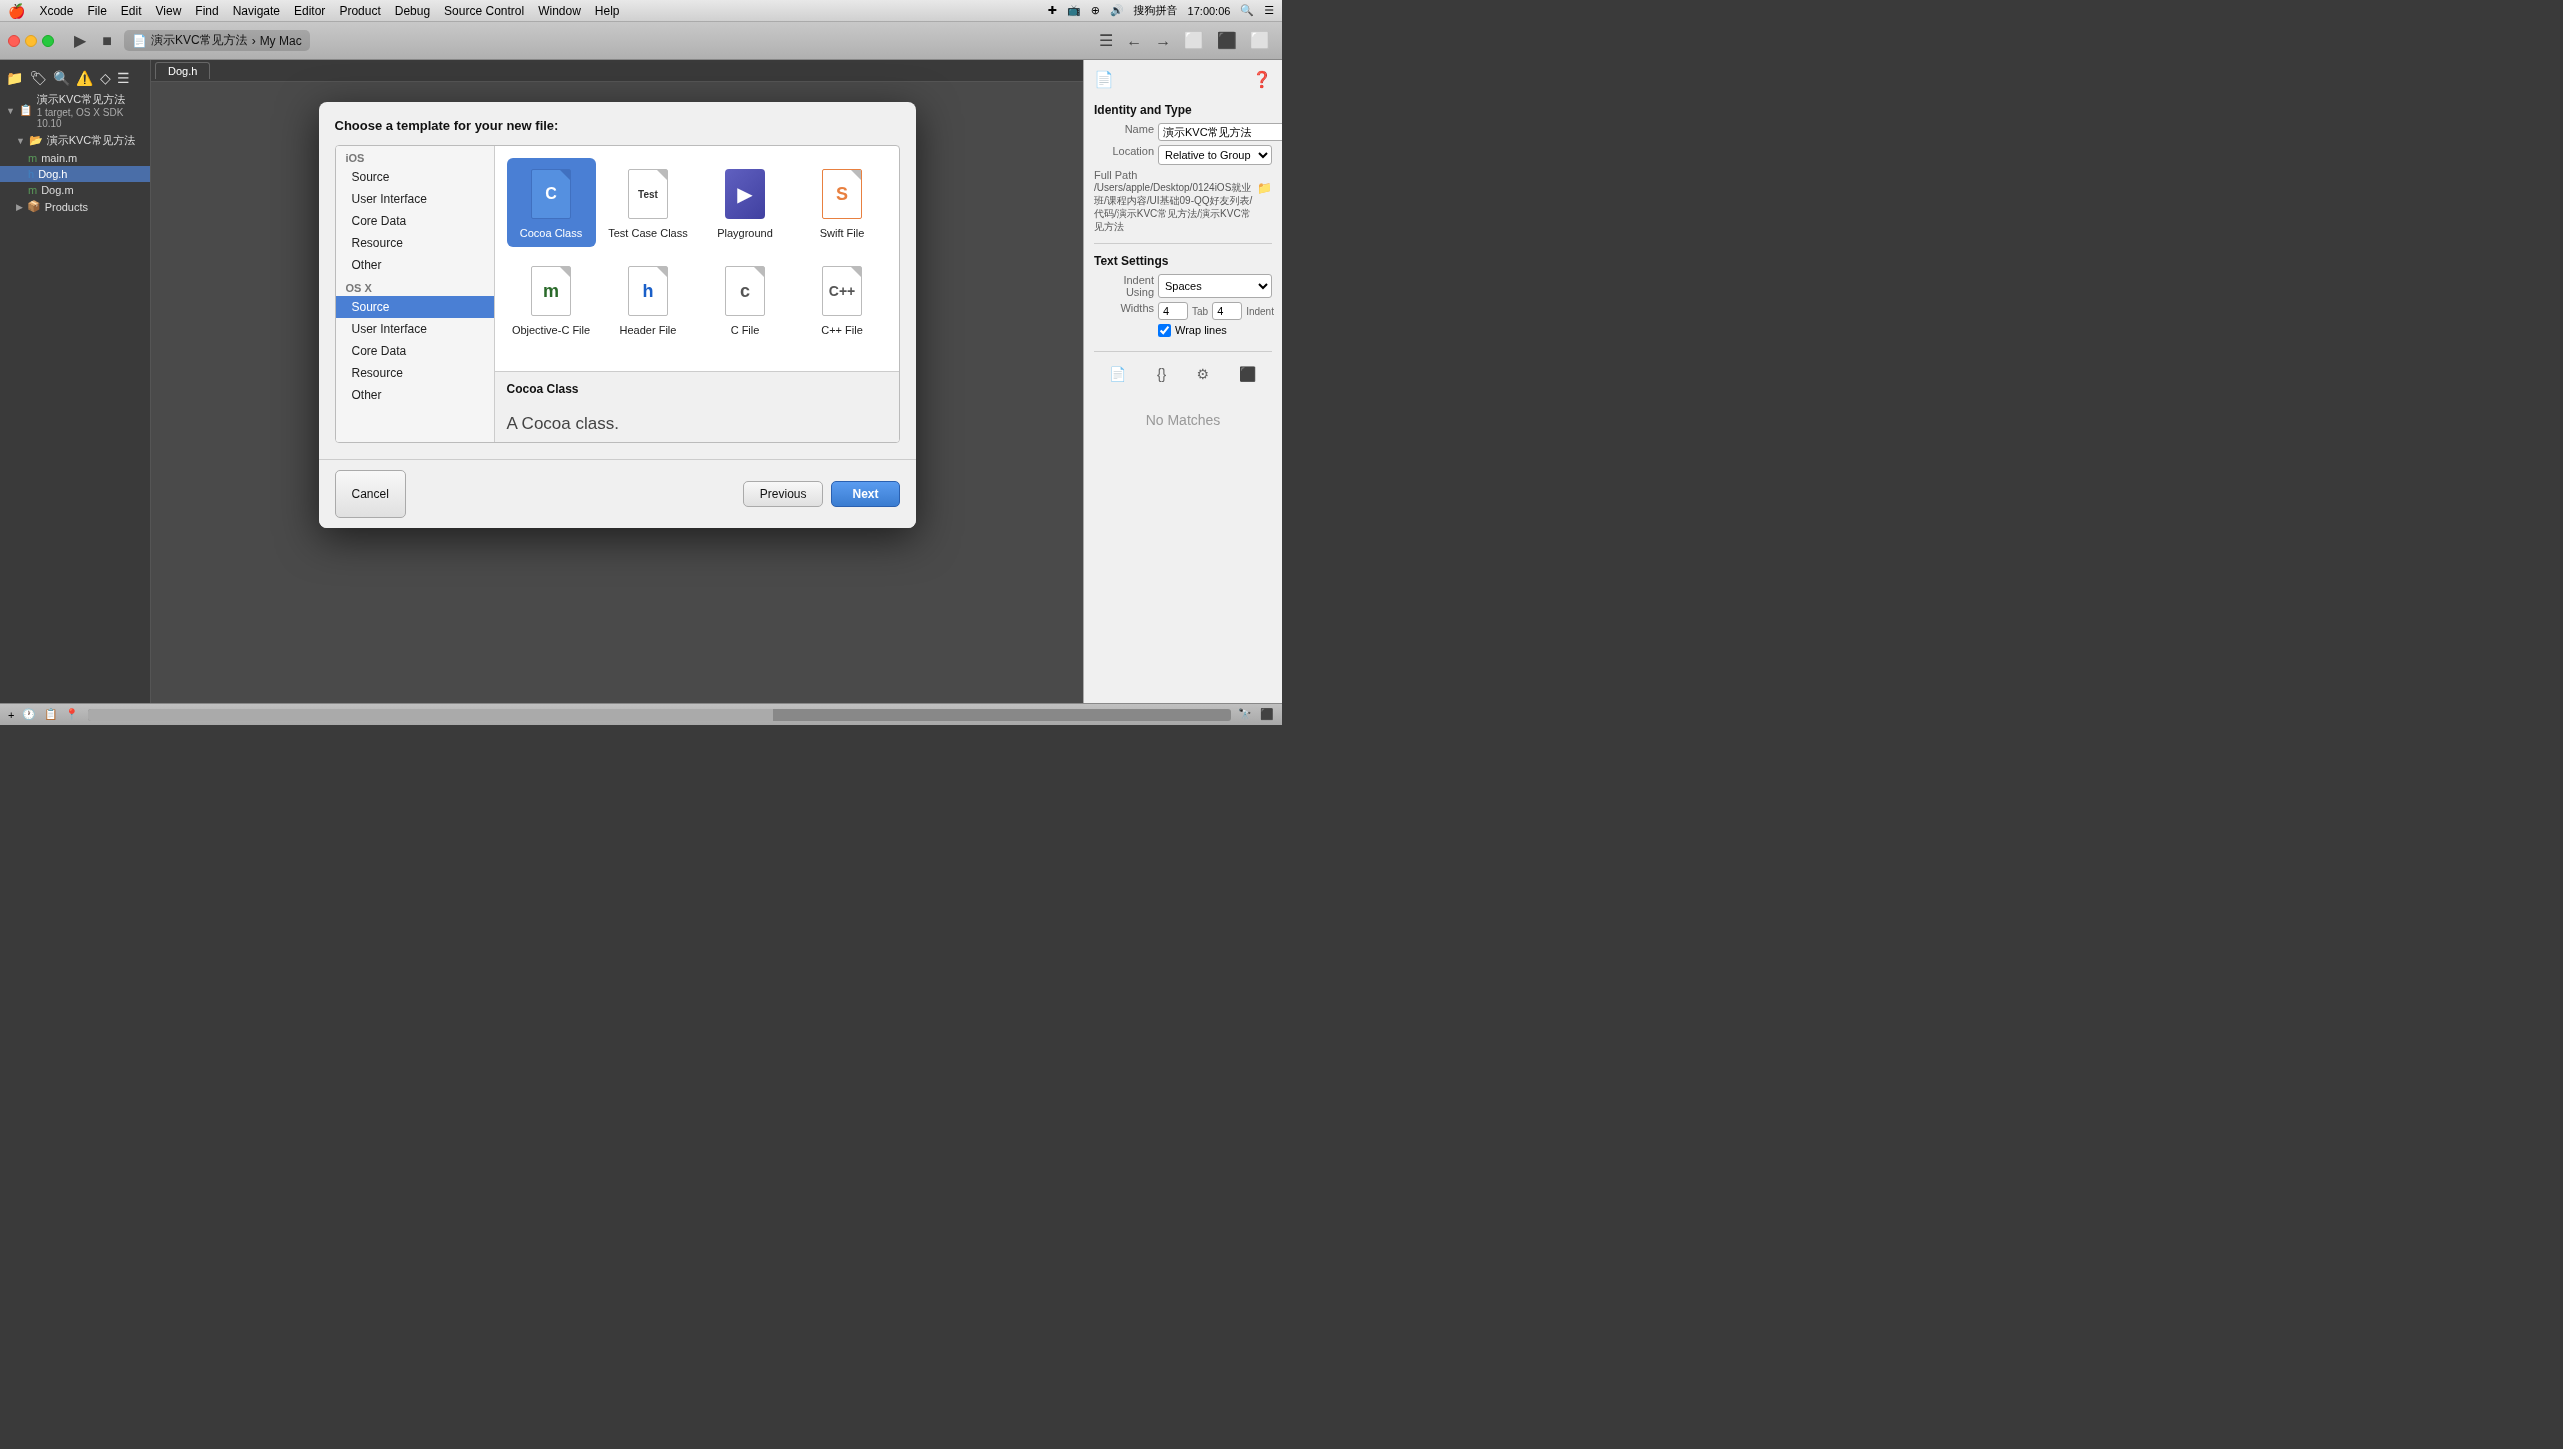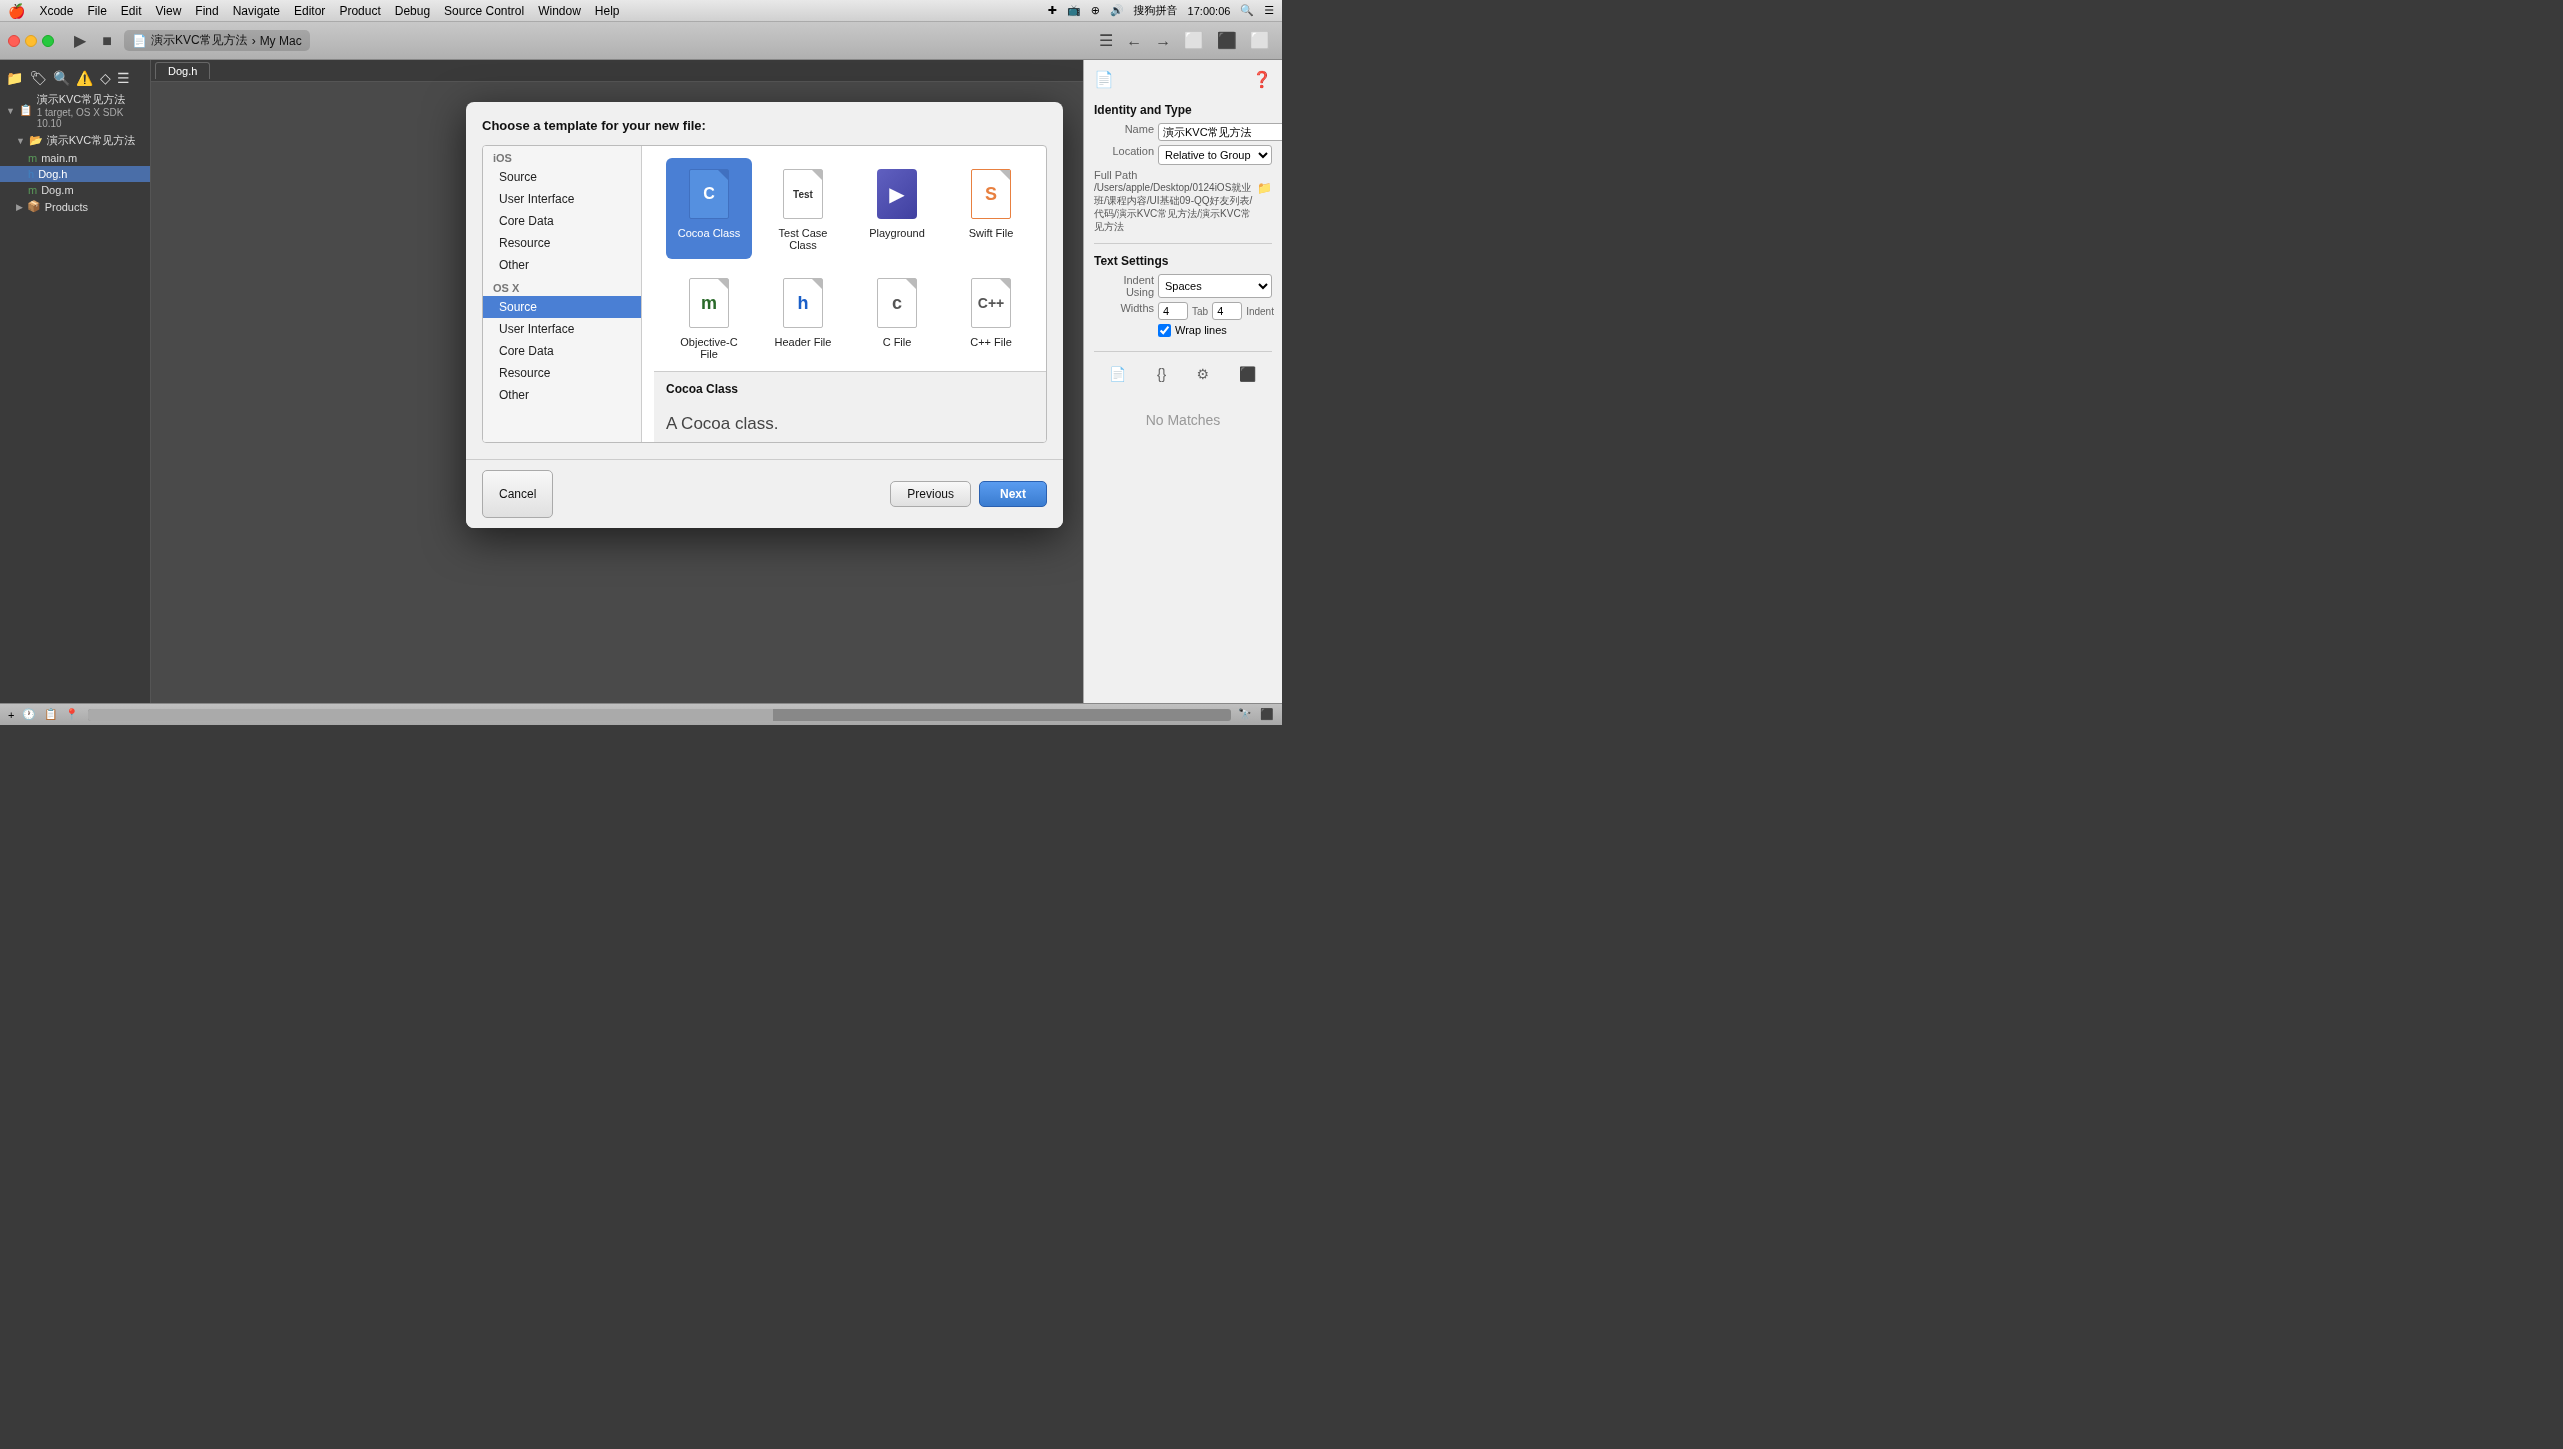--- a/index.html
+++ b/index.html
@@ -145,21 +145,21 @@
       cursor: pointer;
       border-radius: 3px 3px 0 0;
     }
     .tab.active { background: #3a3a3a; color: #fff; }
 
     
     .dialog-overlay {
       flex: 1;
       display: flex;
       align-items: flex-start;
-      justify-content: flex-end;
+      justify-content: center;
       padding: 20px;
       background: #4a4a4a;
     }
     .dialog {
       background: #f0f0f0;
       border-radius: 8px;
       width: 597px;
       box-shadow: 0 10px 40px rgba(0,0,0,0.6);
       overflow: hidden;
     }
@@ -167,21 +167,21 @@
       padding: 16px;
     }
     .dialog-title {
       font-size: 13px;
       font-weight: 600;
       margin-bottom: 12px;
       color: #111;
     }
     .dialog-content {
       display: flex;
-      gap: 12px;
+      gap: 0;
       background: #fff;
       border: 1px solid #bbb;
       border-radius: 4px;
       height: 298px;
       overflow: hidden;
     }
     .category-panel {
       width: 159px;
       background: #f5f5f5;
       border-right: 1px solid #ccc;

